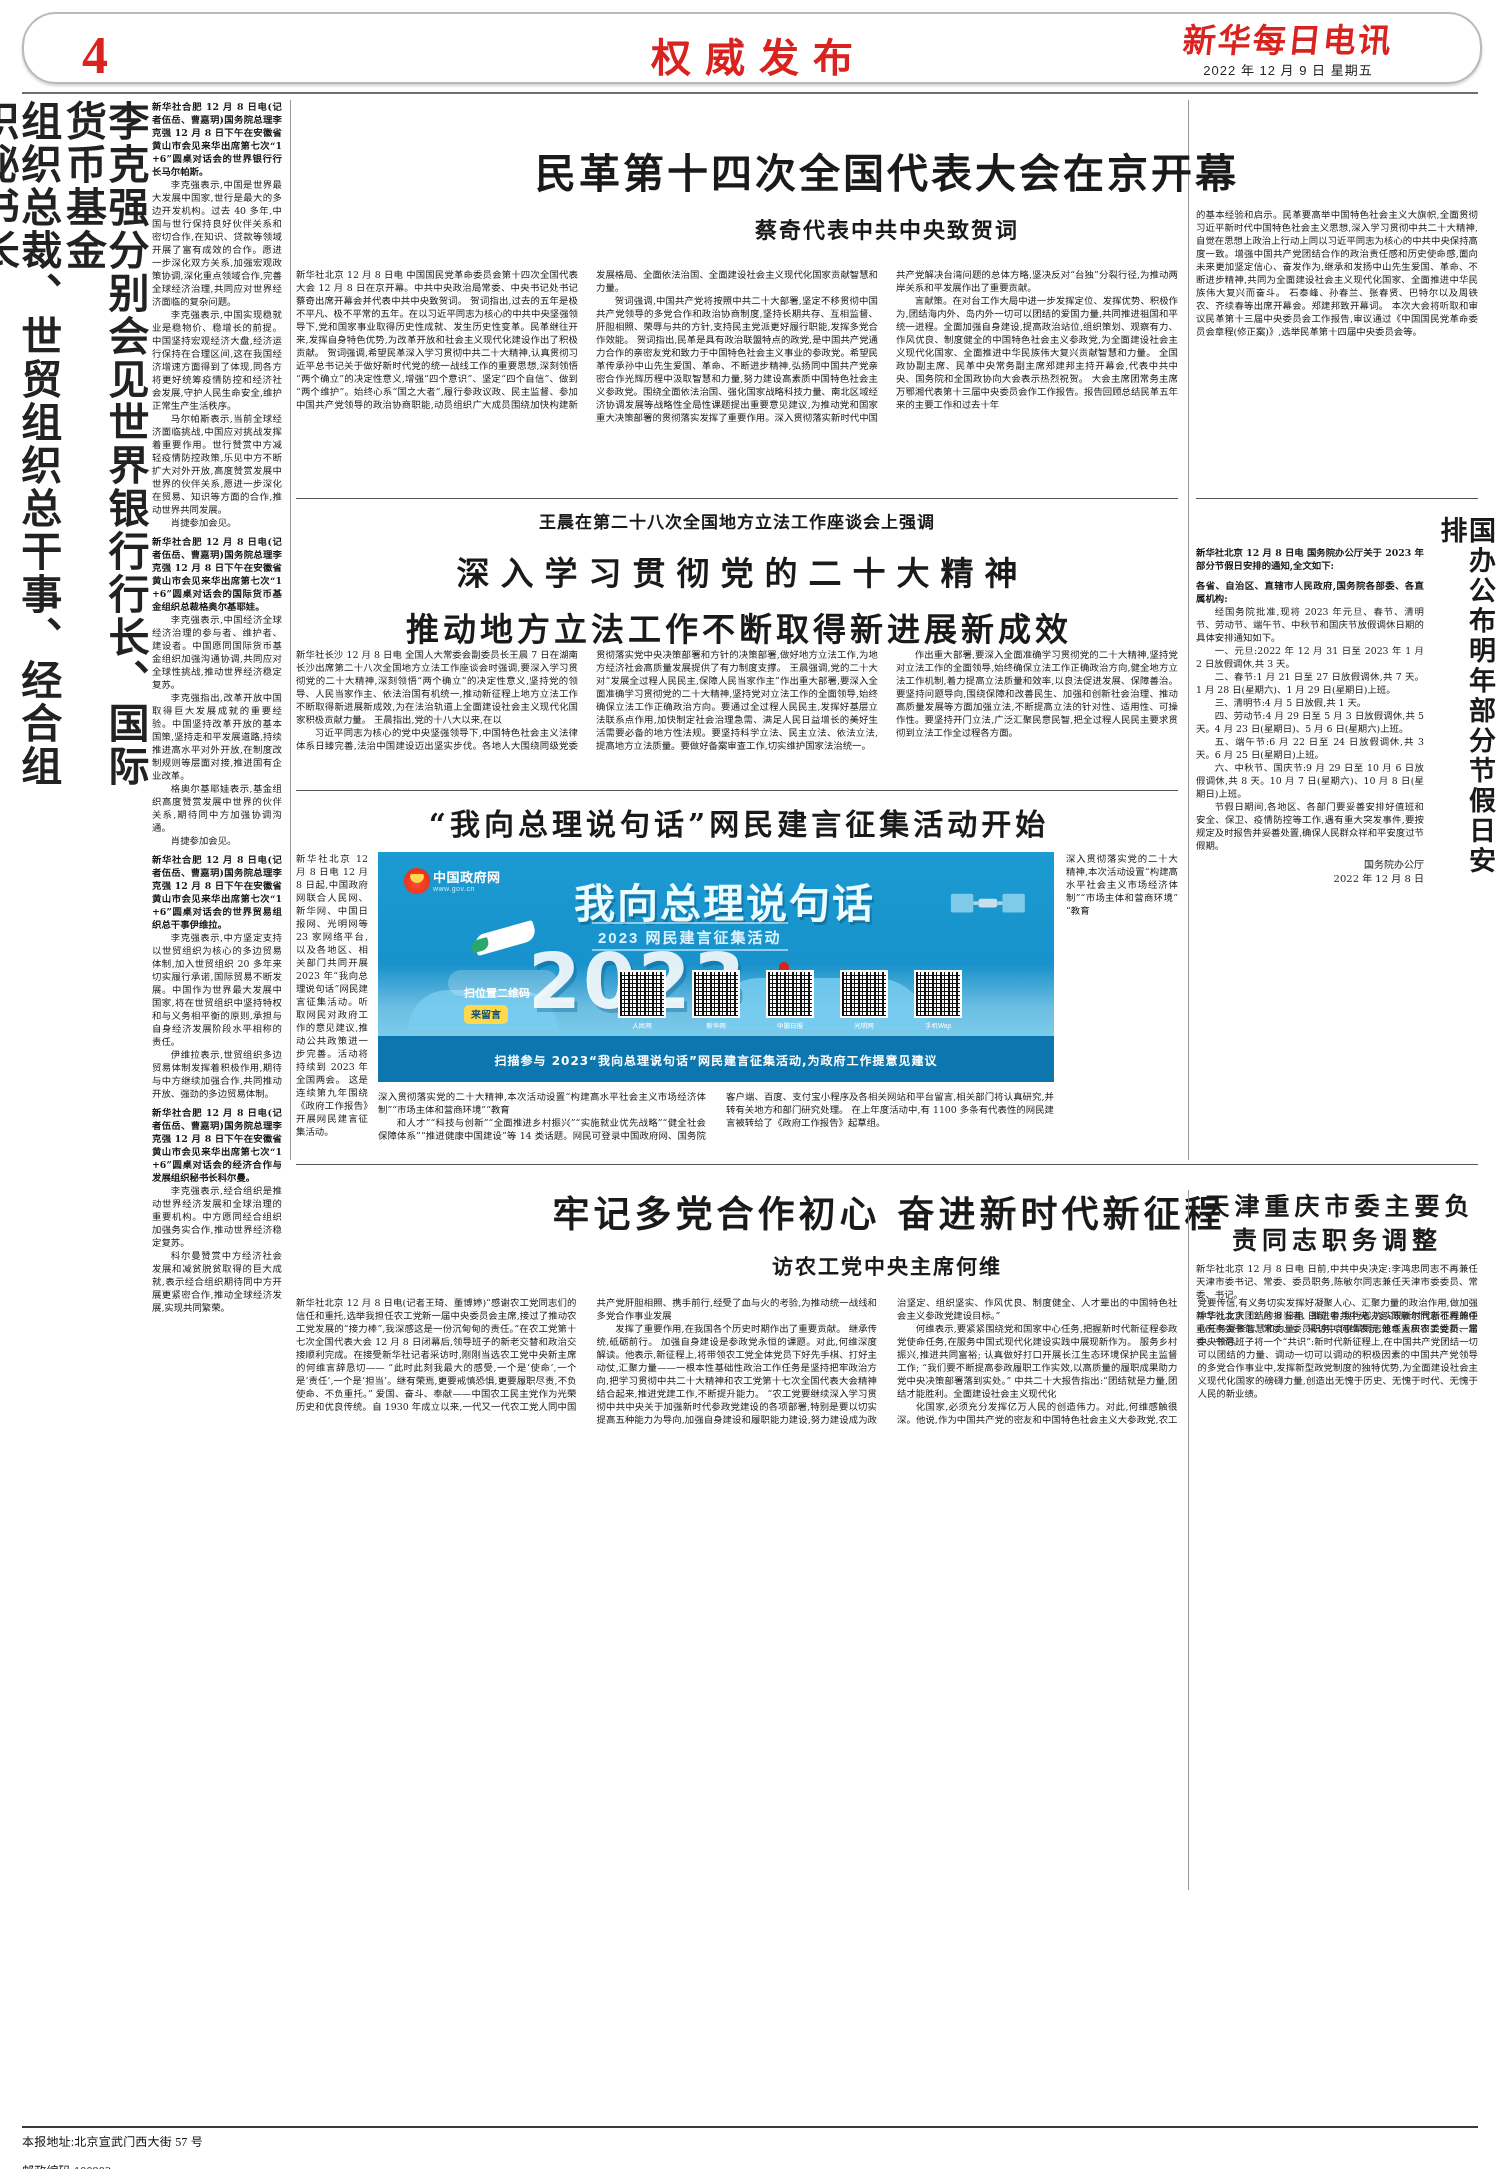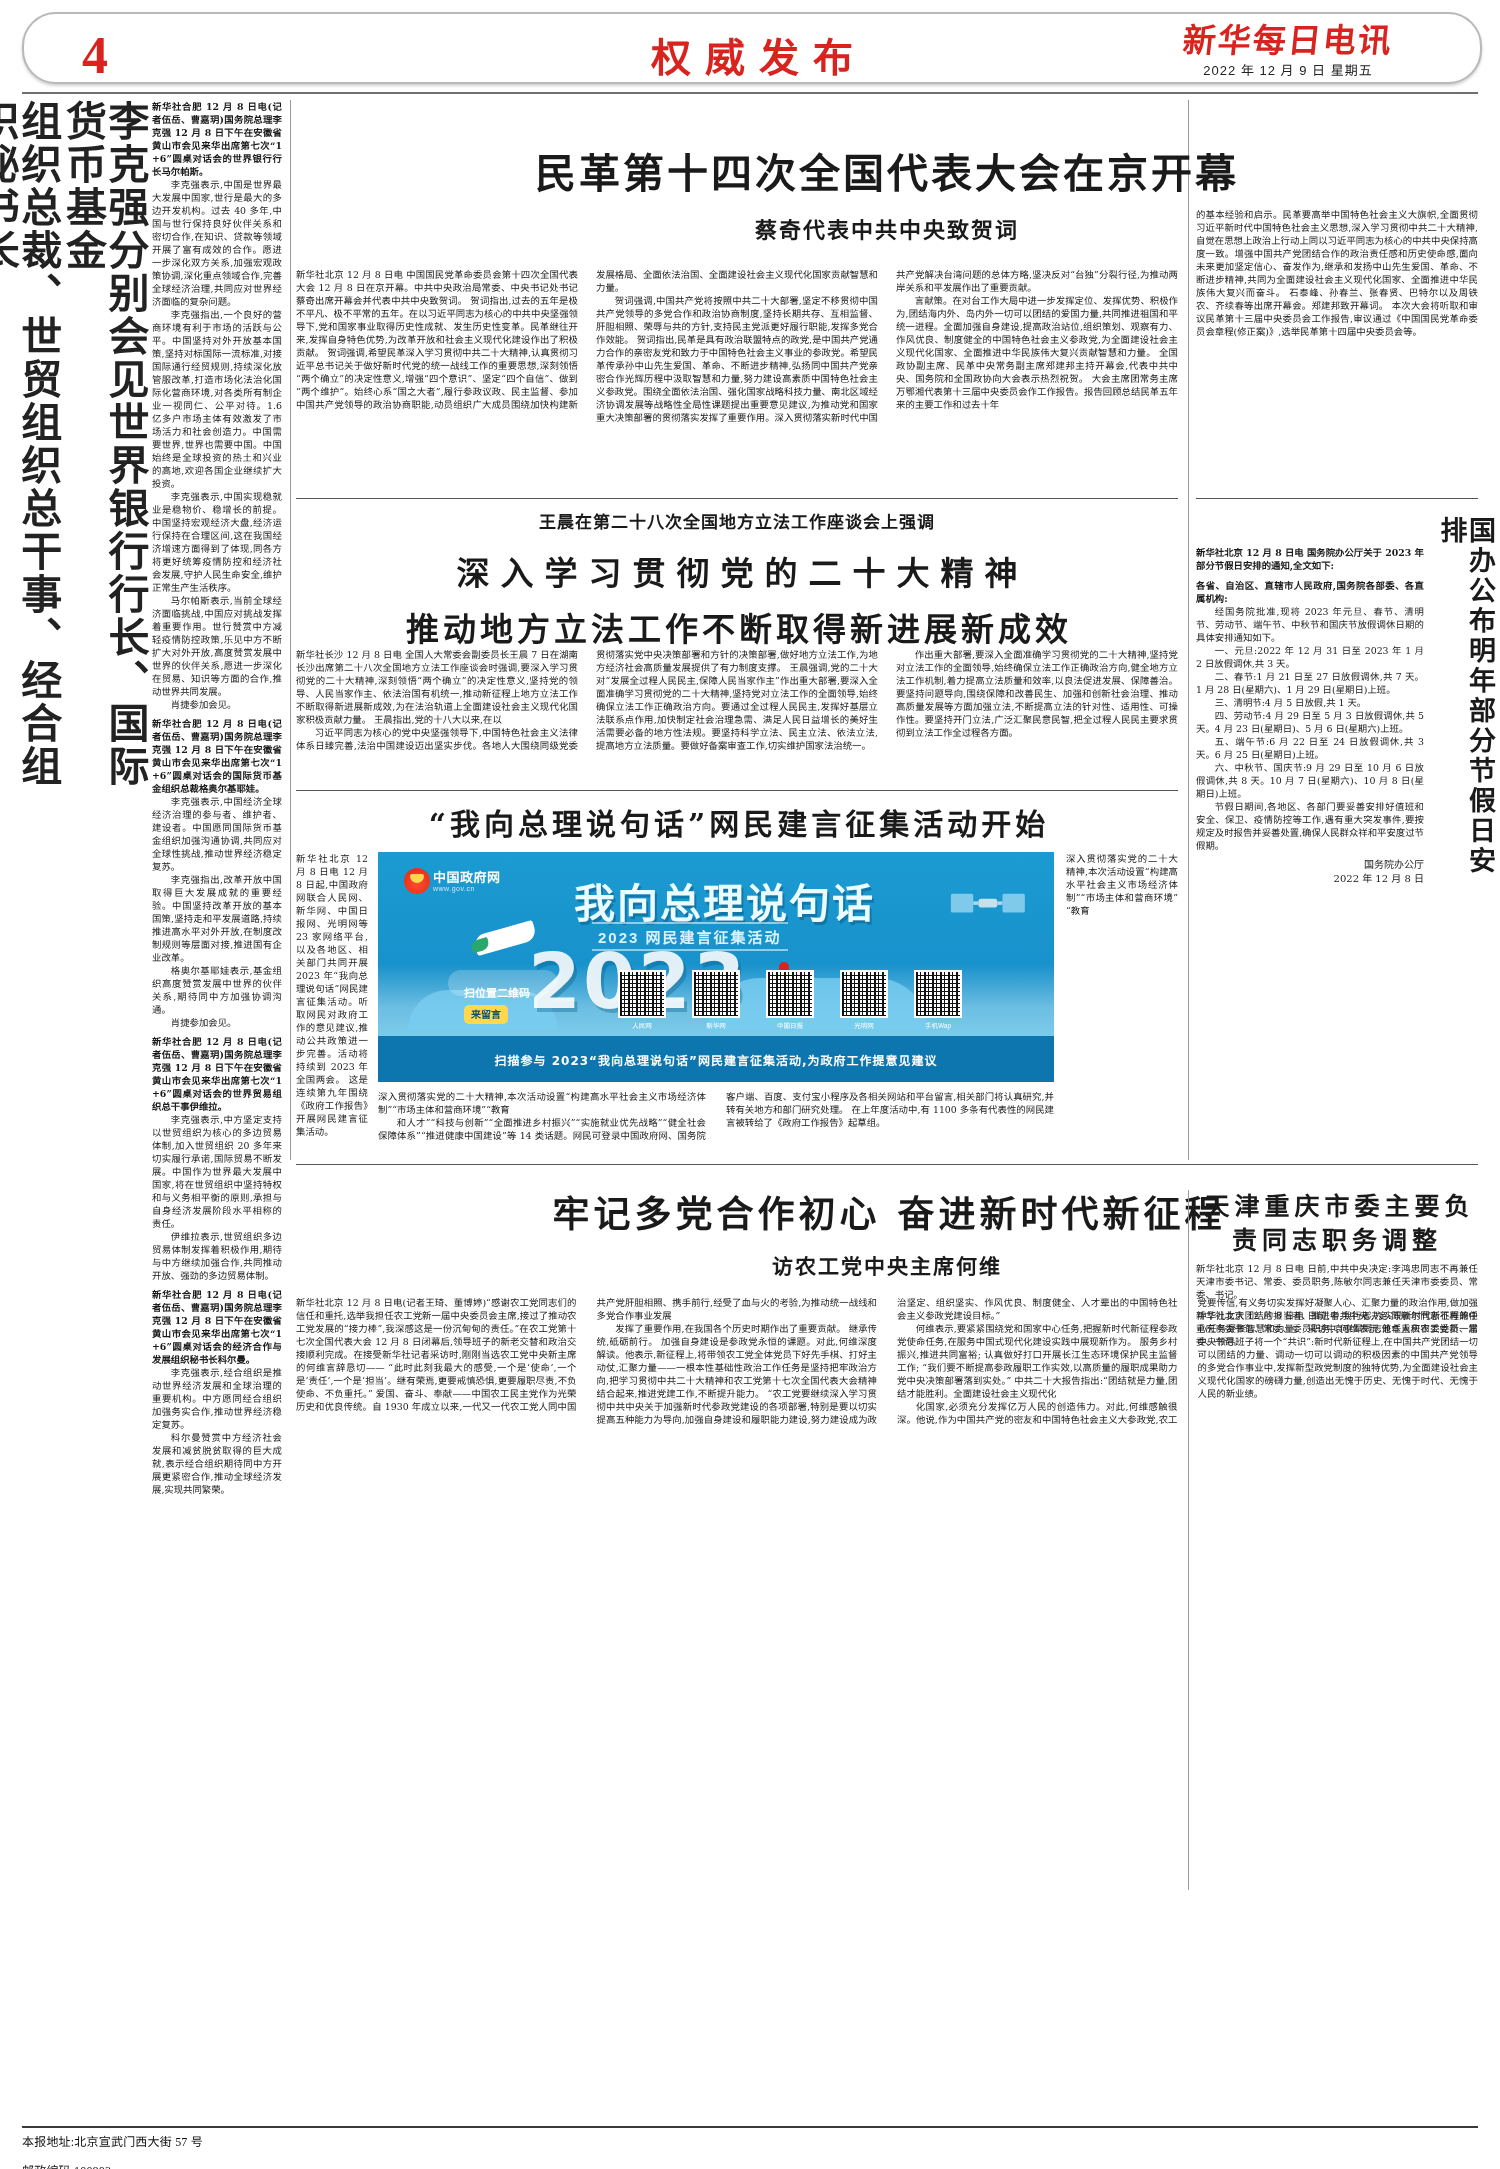--- a/index.html
+++ b/index.html
@@ -288,21 +288,20 @@
   <div class="rule-top"></div>
 
   <div class="vhead">
     <div class="vhead-line vhead-sub">李克强分别会见世界银行行长、国际货币基金</div>
     <div class="vhead-line vhead-main">组织总裁、世贸组织总干事、经合组织秘书长</div>
   </div>
 
   <div class="leftcol col-text">
     <p class="lead"><span class="dateline">新华社合肥 12 月 8 日电(记者伍岳、曹嘉玥)国务院总理李克强 12 月 8 日下午在安徽省黄山市会见来华出席第七次“1+6”圆桌对话会的世界银行行长马尔帕斯。</span></p>
     <p>李克强表示,中国是世界最大发展中国家,世行是最大的多边开发机构。过去 40 多年,中国与世行保持良好伙伴关系和密切合作,在知识、贷款等领域开展了富有成效的合作。愿进一步深化双方关系,加强宏观政策协调,深化重点领域合作,完善全球经济治理,共同应对世界经济面临的复杂问题。</p>
-    <p>李克强指出,一个良好的营商环境有利于市场的活跃与公平。中国坚持对外开放基本国策,坚持对标国际一流标准,对接国际通行经贸规则,持续深化放管服改革,打造市场化法治化国际化营商环境,对各类所有制企业一视同仁、公平对待。1.6 亿多户市场主体有效激发了市场活力和社会创造力。中国需要世界,世界也需要中国。中国始终是全球投资的热土和兴业的高地,欢迎各国企业继续扩大投资。</p>
     <p>李克强表示,中国实现稳就业是稳物价、稳增长的前提。中国坚持宏观经济大盘,经济运行保持在合理区间,这在我国经济增速方面得到了体现,同各方将更好统筹疫情防控和经济社会发展,守护人民生命安全,维护正常生产生活秩序。</p>
     <p>马尔帕斯表示,当前全球经济面临挑战,中国应对挑战发挥着重要作用。世行赞赏中方减轻疫情防控政策,乐见中方不断扩大对外开放,高度赞赏发展中世界的伙伴关系,愿进一步深化在贸易、知识等方面的合作,推动世界共同发展。</p>
     <p>肖捷参加会见。</p>
     <p class="lead" style="margin-top:6px;"><span class="dateline">新华社合肥 12 月 8 日电(记者伍岳、曹嘉玥)国务院总理李克强 12 月 8 日下午在安徽省黄山市会见来华出席第七次“1+6”圆桌对话会的国际货币基金组织总裁格奥尔基耶娃。</span></p>
     <p>李克强表示,中国经济全球经济治理的参与者、维护者、建设者。中国愿同国际货币基金组织加强沟通协调,共同应对全球性挑战,推动世界经济稳定复苏。</p>
     <p>李克强指出,改革开放中国取得巨大发展成就的重要经验。中国坚持改革开放的基本国策,坚持走和平发展道路,持续推进高水平对外开放,在制度改制规则等层面对接,推进国有企业改革。</p>
     <p>格奥尔基耶娃表示,基金组织高度赞赏发展中世界的伙伴关系,期待同中方加强协调沟通。</p>
     <p>肖捷参加会见。</p>
     <p class="lead" style="margin-top:6px;"><span class="dateline">新华社合肥 12 月 8 日电(记者伍岳、曹嘉玥)国务院总理李克强 12 月 8 日下午在安徽省黄山市会见来华出席第七次“1+6”圆桌对话会的世界贸易组织总干事伊维拉。</span></p>
     <p>李克强表示,中方坚定支持以世贸组织为核心的多边贸易体制,加入世贸组织 20 多年来切实履行承诺,国际贸易不断发展。中国作为世界最大发展中国家,将在世贸组织中坚持特权和与义务相平衡的原则,承担与自身经济发展阶段水平相称的责任。</p>

